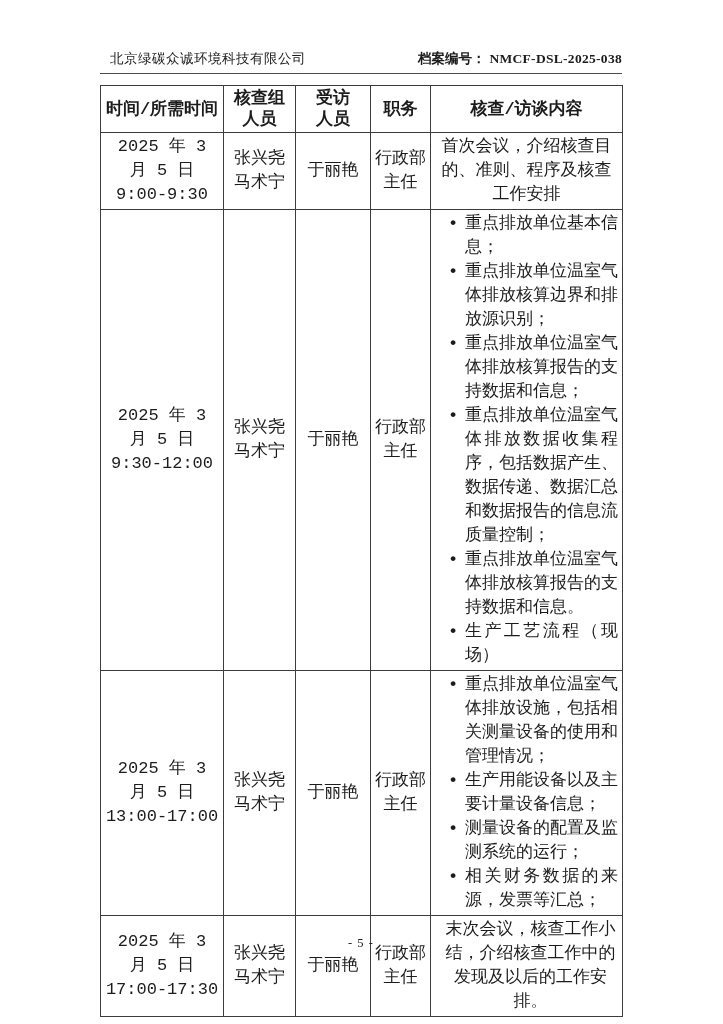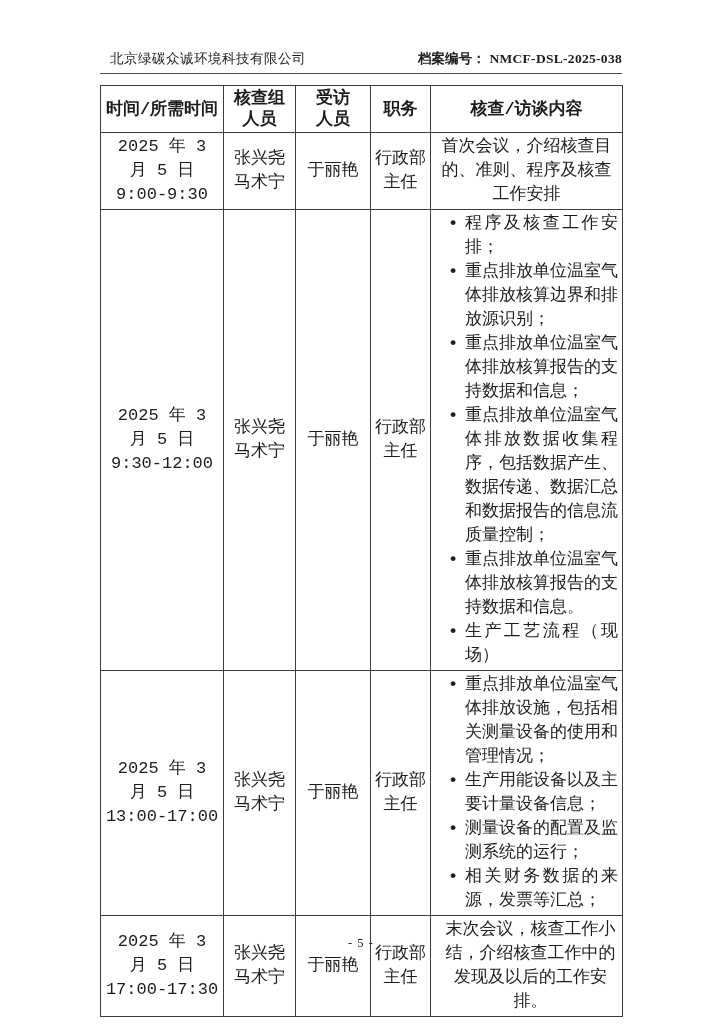--- a/index.html
+++ b/index.html
@@ -163,21 +163,21 @@
             <div>张兴尧</div>
             <div>马术宁</div>
           </td>
           <td>于丽艳</td>
           <td>
             <div>行政部</div>
             <div>主任</div>
           </td>
           <td class="bullet-cell">
             <ul class="bullets">
-              <li>程序及核查工作安排；</li>
+              <li>重点排放单位基本信息；</li>
               <li>重点排放单位温室气体排放核算边界和排放源识别；</li>
               <li>重点排放单位温室气体排放核算报告的支持数据和信息；</li>
               <li>重点排放单位温室气体排放数据收集程序，包括数据产生、数据传递、数据汇总和数据报告的信息流质量控制；</li>
               <li>重点排放单位温室气体排放核算报告的支持数据和信息。</li>
               <li>生产工艺流程（现场）</li>
             </ul>
           </td>
         </tr>
 
         <tr class="row-3">

